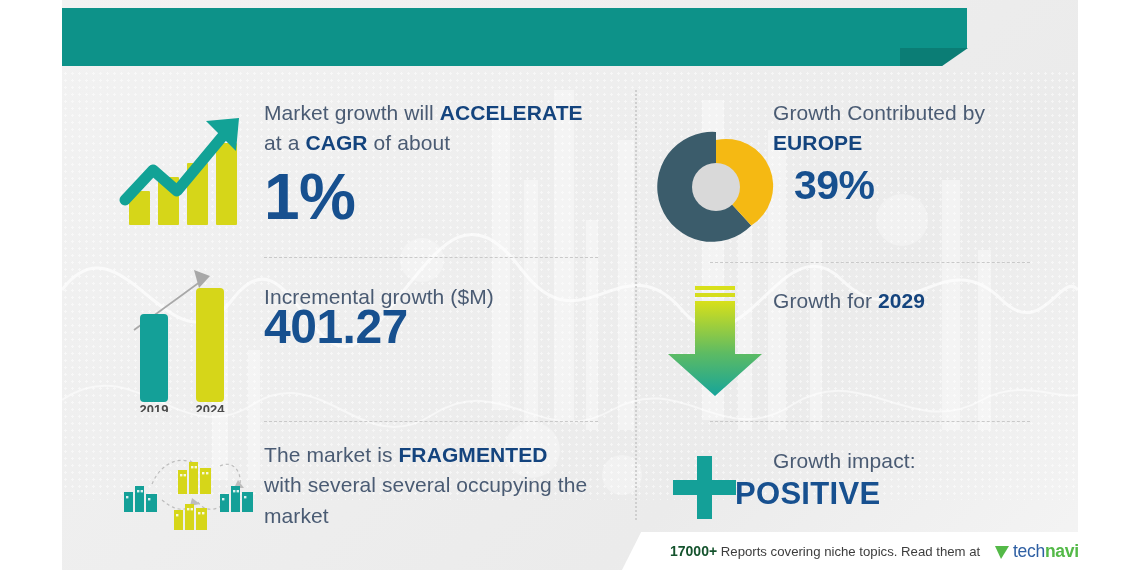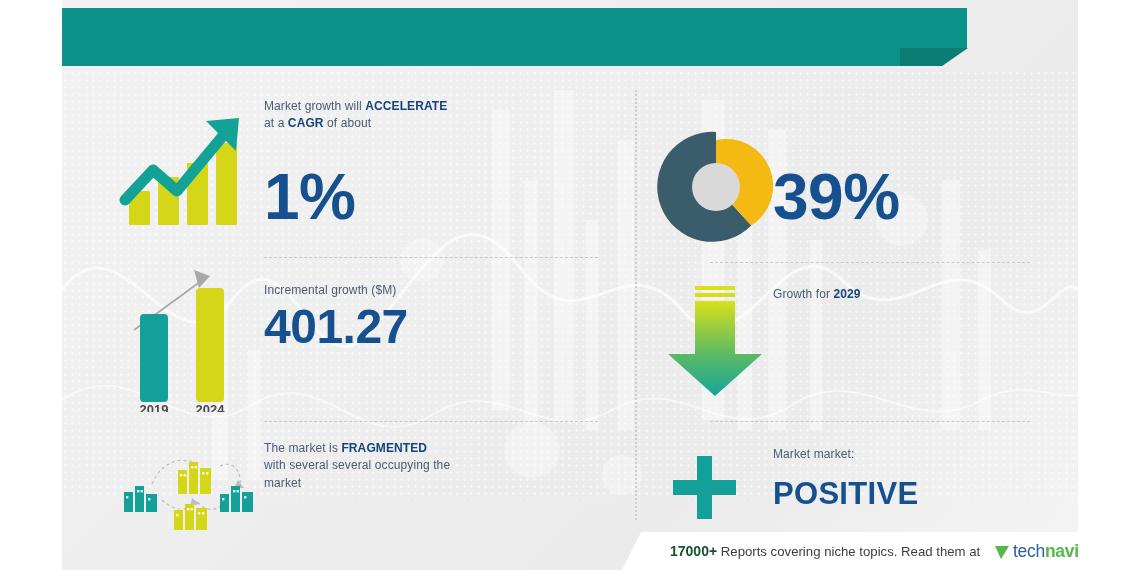--- a/index.html
+++ b/index.html
@@ -89,21 +89,21 @@
     white-space: nowrap;
   }
   .stat-icon {
     position: absolute;
     text-align: right;
   }
   .stat-text {
     position: absolute;
   }
   .caption {
-    font-size: 12px;
+    font-size: 21px;
     color: #4a5b73;
     line-height: 1.45;
     letter-spacing: 0.1px;
   }
   .caption b {
     color: #14447e;
     font-weight: bold;
   }
   .bignum {
     color: #17508f;
@@ -335,21 +335,27 @@
       <svg width="118" height="118" viewBox="0 0 118 118">
 
         <path d="M 59 4 A 55 55 0 1 0 94.3 97.6 L 59 59 Z" fill="#3b5c6b"></path>
 
         <path d="M 59 12 A 47 47 0 0 1 94.3 97.6 L 59 59 Z" fill="#f5b913"></path>
 
         <circle cx="59" cy="59" r="24" fill="#d9d9d9"></circle>
       </svg>
     </div>
 
-    <div class="bignum stat-text" style="left:711px; top:165px; font-size:64px;">39%</div>
+    <div class="stat-text" style="left:711px; top:98px; width:300px;">
+      <div class="caption">
+        <span>Growth Contributed by</span><br>
+        <b>EUROPE</b>
+      </div>
+    </div>
+    <div class="bignum stat-text" style="left:732px; top:165px; font-size:41px;">39%</div>
 
     <div class="stat-icon" style="left:598px; top:282px;">
       <svg width="110" height="118" viewBox="0 0 110 118">
         <defs>
           <linearGradient id="downGrad" x1="0" y1="0" x2="0" y2="1">
             <stop offset="0%" stop-color="#d8e01a"></stop>
             <stop offset="55%" stop-color="#5dbb63"></stop>
             <stop offset="100%" stop-color="#16a49a"></stop>
           </linearGradient>
         </defs>
@@ -365,22 +371,22 @@
       </div>
     </div>
 
     <div class="stat-icon" style="left:605px; top:450px;">
       <svg width="76" height="76" viewBox="0 0 76 76">
         <rect x="30" y="6" width="15" height="63" fill="#14a098"></rect>
         <rect x="6" y="30" width="63" height="15" fill="#14a098"></rect>
       </svg>
     </div>
 
-    <div class="caption stat-text" style="left:711px; top:446px;">Market market:</div>
-    <div class="stat-text" style="left:711px; top:476px; font-size:31px; font-weight:bold; color:#17508f; letter-spacing:0.3px;">POSITIVE</div>
+    <div class="caption stat-text" style="left:711px; top:446px;">Growth impact:</div>
+    <div class="stat-text" style="left:673px; top:476px; font-size:31px; font-weight:bold; color:#17508f; letter-spacing:0.3px;">POSITIVE</div>
 
     <div class="footer">
       <div class="footer-text">
         <b>17000+</b>
         <span>Reports covering niche topics. Read them at</span>
       </div>
       <div class="logo">
         <svg class="logo-mark" width="17" height="18" viewBox="0 0 17 18">
           <path d="M1,3 L15,3 L7,16 Z" fill="#54b948"></path>
         </svg>

